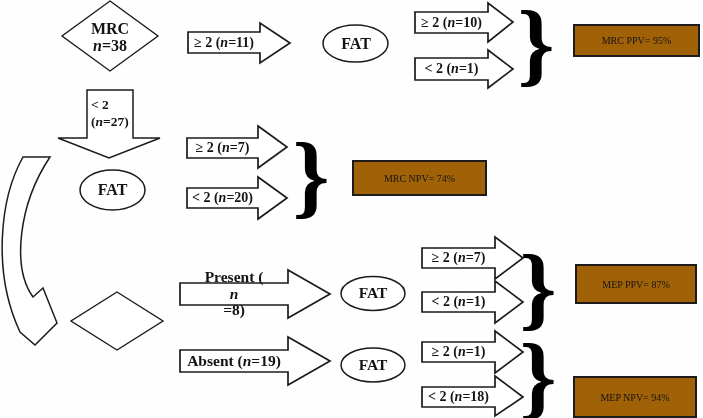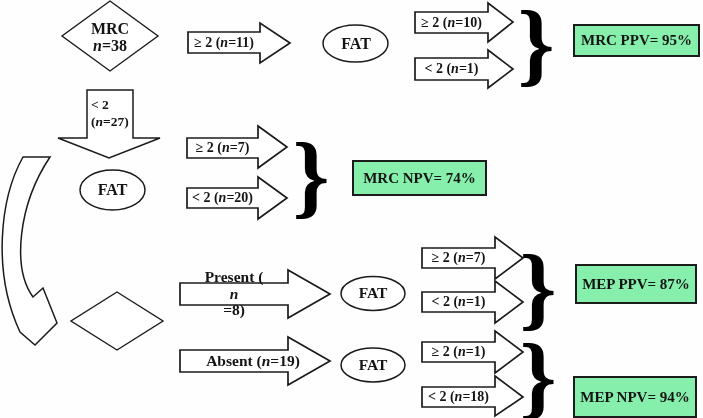--- a/index.html
+++ b/index.html
@@ -12,23 +12,23 @@
     position:absolute;font-weight:bold;color:#141414;
     display:flex;align-items:center;justify-content:center;
     white-space:nowrap;line-height:1.08;
   }
   .lbl .it{font-style:italic;}
   .node-lbl{flex-direction:column;font-size:16px;}
   .arrow-lbl{font-size:14px;}
   .big-arrow-lbl{font-size:15.5px;}
   .two-line{flex-direction:column;align-items:flex-start;font-size:13.5px;line-height:1.25;}
   .result-box{
-    position:absolute;border:2px solid #1c1c1c;background:#86efac;
+    position:absolute;border:2px solid #1c1c1c;background:#a16207;
     display:flex;align-items:center;justify-content:center;
-    font-weight:bold;font-size:15px;color:#141414;white-space:nowrap;
+    font-weight:normal;font-size:10px;color:#141414;white-space:nowrap;
   }
   .brace{
     position:absolute;display:flex;align-items:center;justify-content:center;
     font-family:"Liberation Serif", serif;font-weight:bold;color:#000;
     font-size:94px;overflow:visible;
   }
 </style>
 </head>
 <body>
 
@@ -115,21 +115,21 @@
   <div class="lbl arrow-lbl" style="left:187px;top:188px;width:71px;height:20px;">
     <span>&lt; 2 (</span>
       <span class="it">n</span>
       <span>=20)</span>
   </div>
   <div class="lbl big-arrow-lbl" style="left:180px;top:283px;width:108px;height:22px;flex-direction:column;">
     <span>Present (</span>
       <span class="it">n</span>
       <span>=8)</span>
   </div>
-  <div class="lbl big-arrow-lbl" style="left:180px;top:350px;width:108px;height:22px;margin-left:19px;">
+  <div class="lbl big-arrow-lbl" style="left:180px;top:350px;width:108px;height:22px;">
     <span>Absent (</span>
       <span class="it">n</span>
       <span>=19)</span>
   </div>
   <div class="lbl arrow-lbl" style="left:422px;top:248px;width:73px;height:20px;">
     <span>≥ 2 (</span>
       <span class="it">n</span>
       <span>=7)</span>
   </div>
   <div class="lbl arrow-lbl" style="left:422px;top:292px;width:73px;height:20px;">

